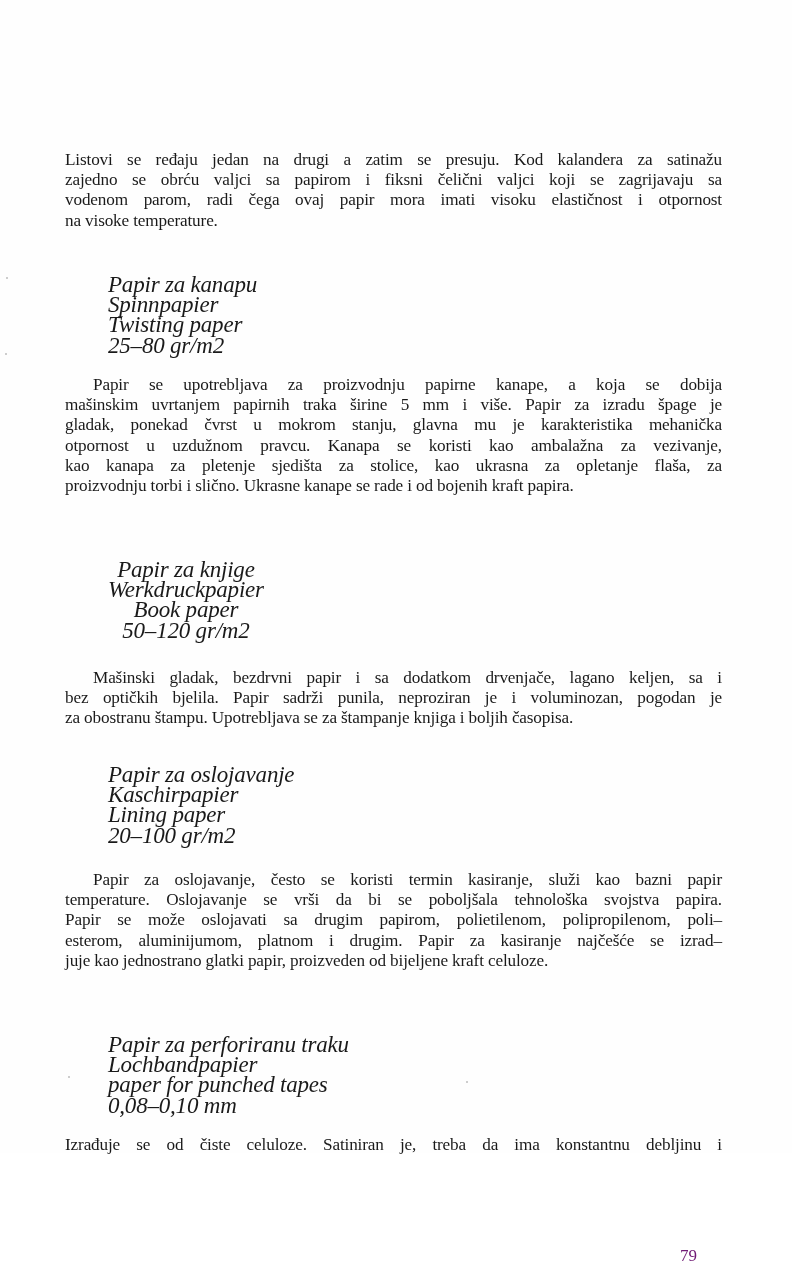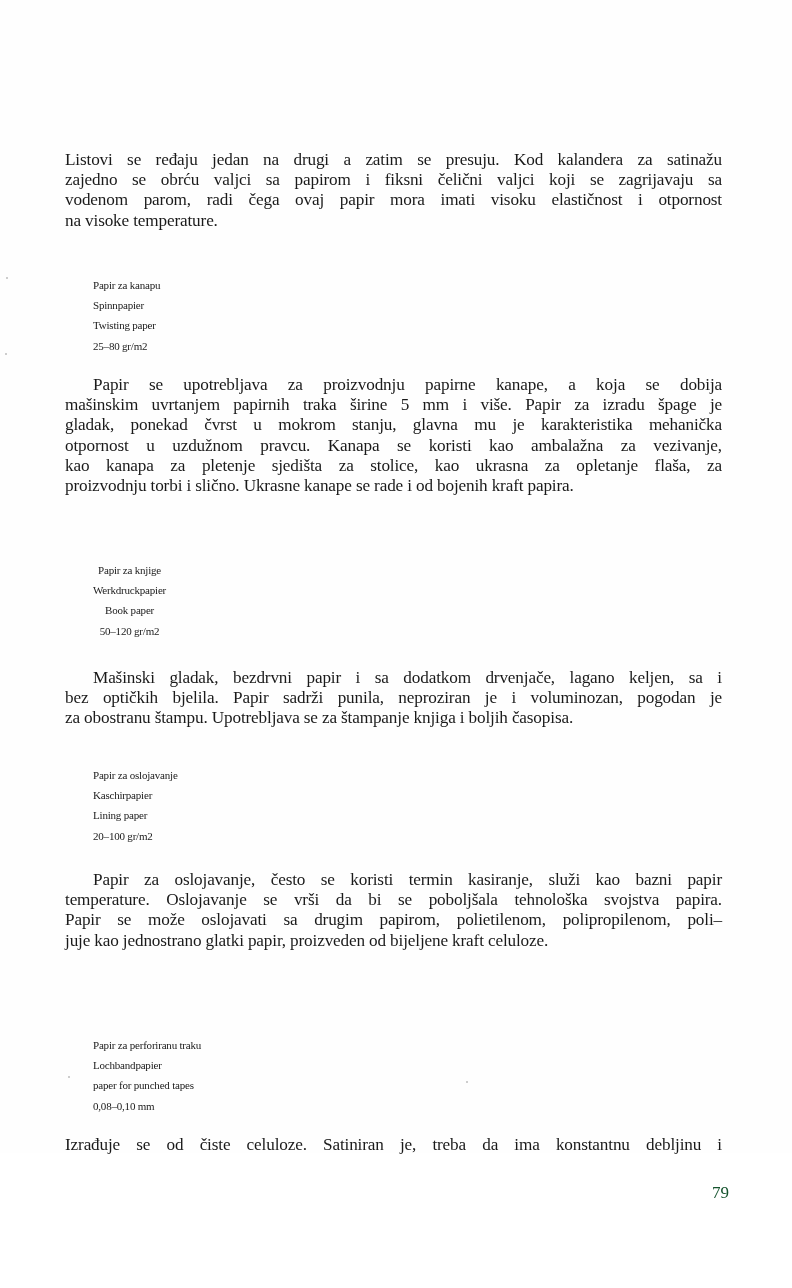--- a/index.html
+++ b/index.html
@@ -5,24 +5,24 @@
   html, body { margin: 0; padding: 0; background: #ffffff; }
   body { width: 792px; height: 1288px; position: relative; overflow: hidden;
          font-family: "Liberation Serif", "DejaVu Serif", serif; color: #1a1a1a; }
   .page { position: absolute; left: 0; top: 0; width: 792px; height: 1153px; background: #fefefe; }
   .para { position: absolute; left: 65px; width: 657px; font-size: 17.2px; line-height: 20.2px;
           letter-spacing: -0.15px; }
   .para .line { display: block; text-align: justify; text-align-last: justify; white-space: nowrap;
                 height: 20.2px; overflow: visible; }
   .para .line.last { text-align-last: left; }
   .para .line.indent { padding-left: 28px; }
-  .heading { position: absolute; left: 93px; font-size: 11px; line-height: 20.2px;
+  .heading { position: absolute; left: 108px; font-style: italic; font-size: 23px; line-height: 20.2px;
              letter-spacing: -0.2px; }
   .heading .line { display: block; white-space: nowrap; }
-  .page-number { position: absolute; left: 680px; top: 1183px; font-size: 17px; color: #14532d; margin-left: 32px; }
+  .page-number { position: absolute; left: 680px; top: 1246px; font-size: 17px; color: #701a75; }
   .speck { position: absolute; width: 2px; height: 2px; background: #bdbdbd; border-radius: 1px; }
 </style>
 </head>
 <body>
 
 <div class="page">
 
   <div class="para" style="top:150px;">
     <span class="line">Listovi se ređaju jedan na drugi a zatim se presuju. Kod kalandera za satinažu</span>
     <span class="line">zajedno se obrću valjci sa papirom i fiksni čelični valjci koji se zagrijavaju sa</span>
@@ -63,20 +63,21 @@
     <span class="line">Papir za oslojavanje</span>
     <span class="line">Kaschirpapier</span>
     <span class="line">Lining paper</span>
     <span class="line">20–100 gr/m2</span>
   </div>
 
   <div class="para" style="top:870px;">
     <span class="line indent">Papir za oslojavanje, često se koristi termin kasiranje, služi kao bazni papir</span>
     <span class="line">temperature. Oslojavanje se vrši da bi se poboljšala tehnološka svojstva papira.</span>
     <span class="line">Papir se može oslojavati sa drugim papirom, polietilenom, polipropilenom, poli–</span>
+    <span class="line">esterom, aluminijumom, platnom i drugim. Papir za kasiranje najčešće se izrad–</span>
     <span class="line last">juje kao jednostrano glatki papir, proizveden od bijeljene kraft celuloze.</span>
   </div>
 
   <div class="heading" style="top:1035px;">
     <span class="line">Papir za perforiranu traku</span>
     <span class="line">Lochbandpapier</span>
     <span class="line">paper for punched tapes</span>
     <span class="line">0,08–0,10 mm</span>
   </div>
 

